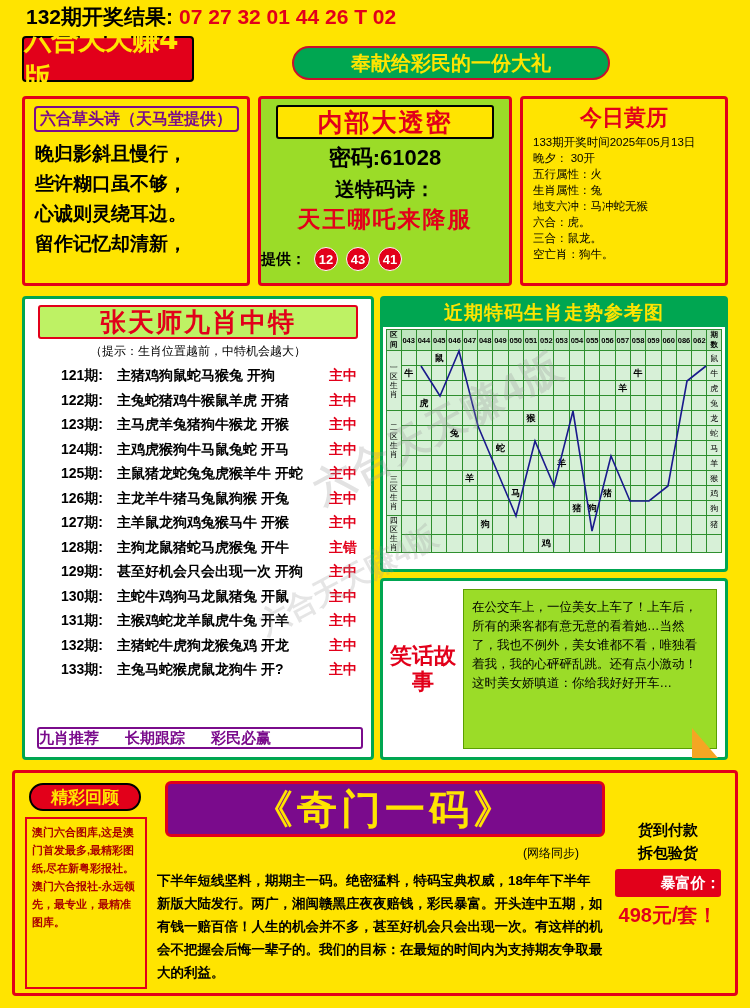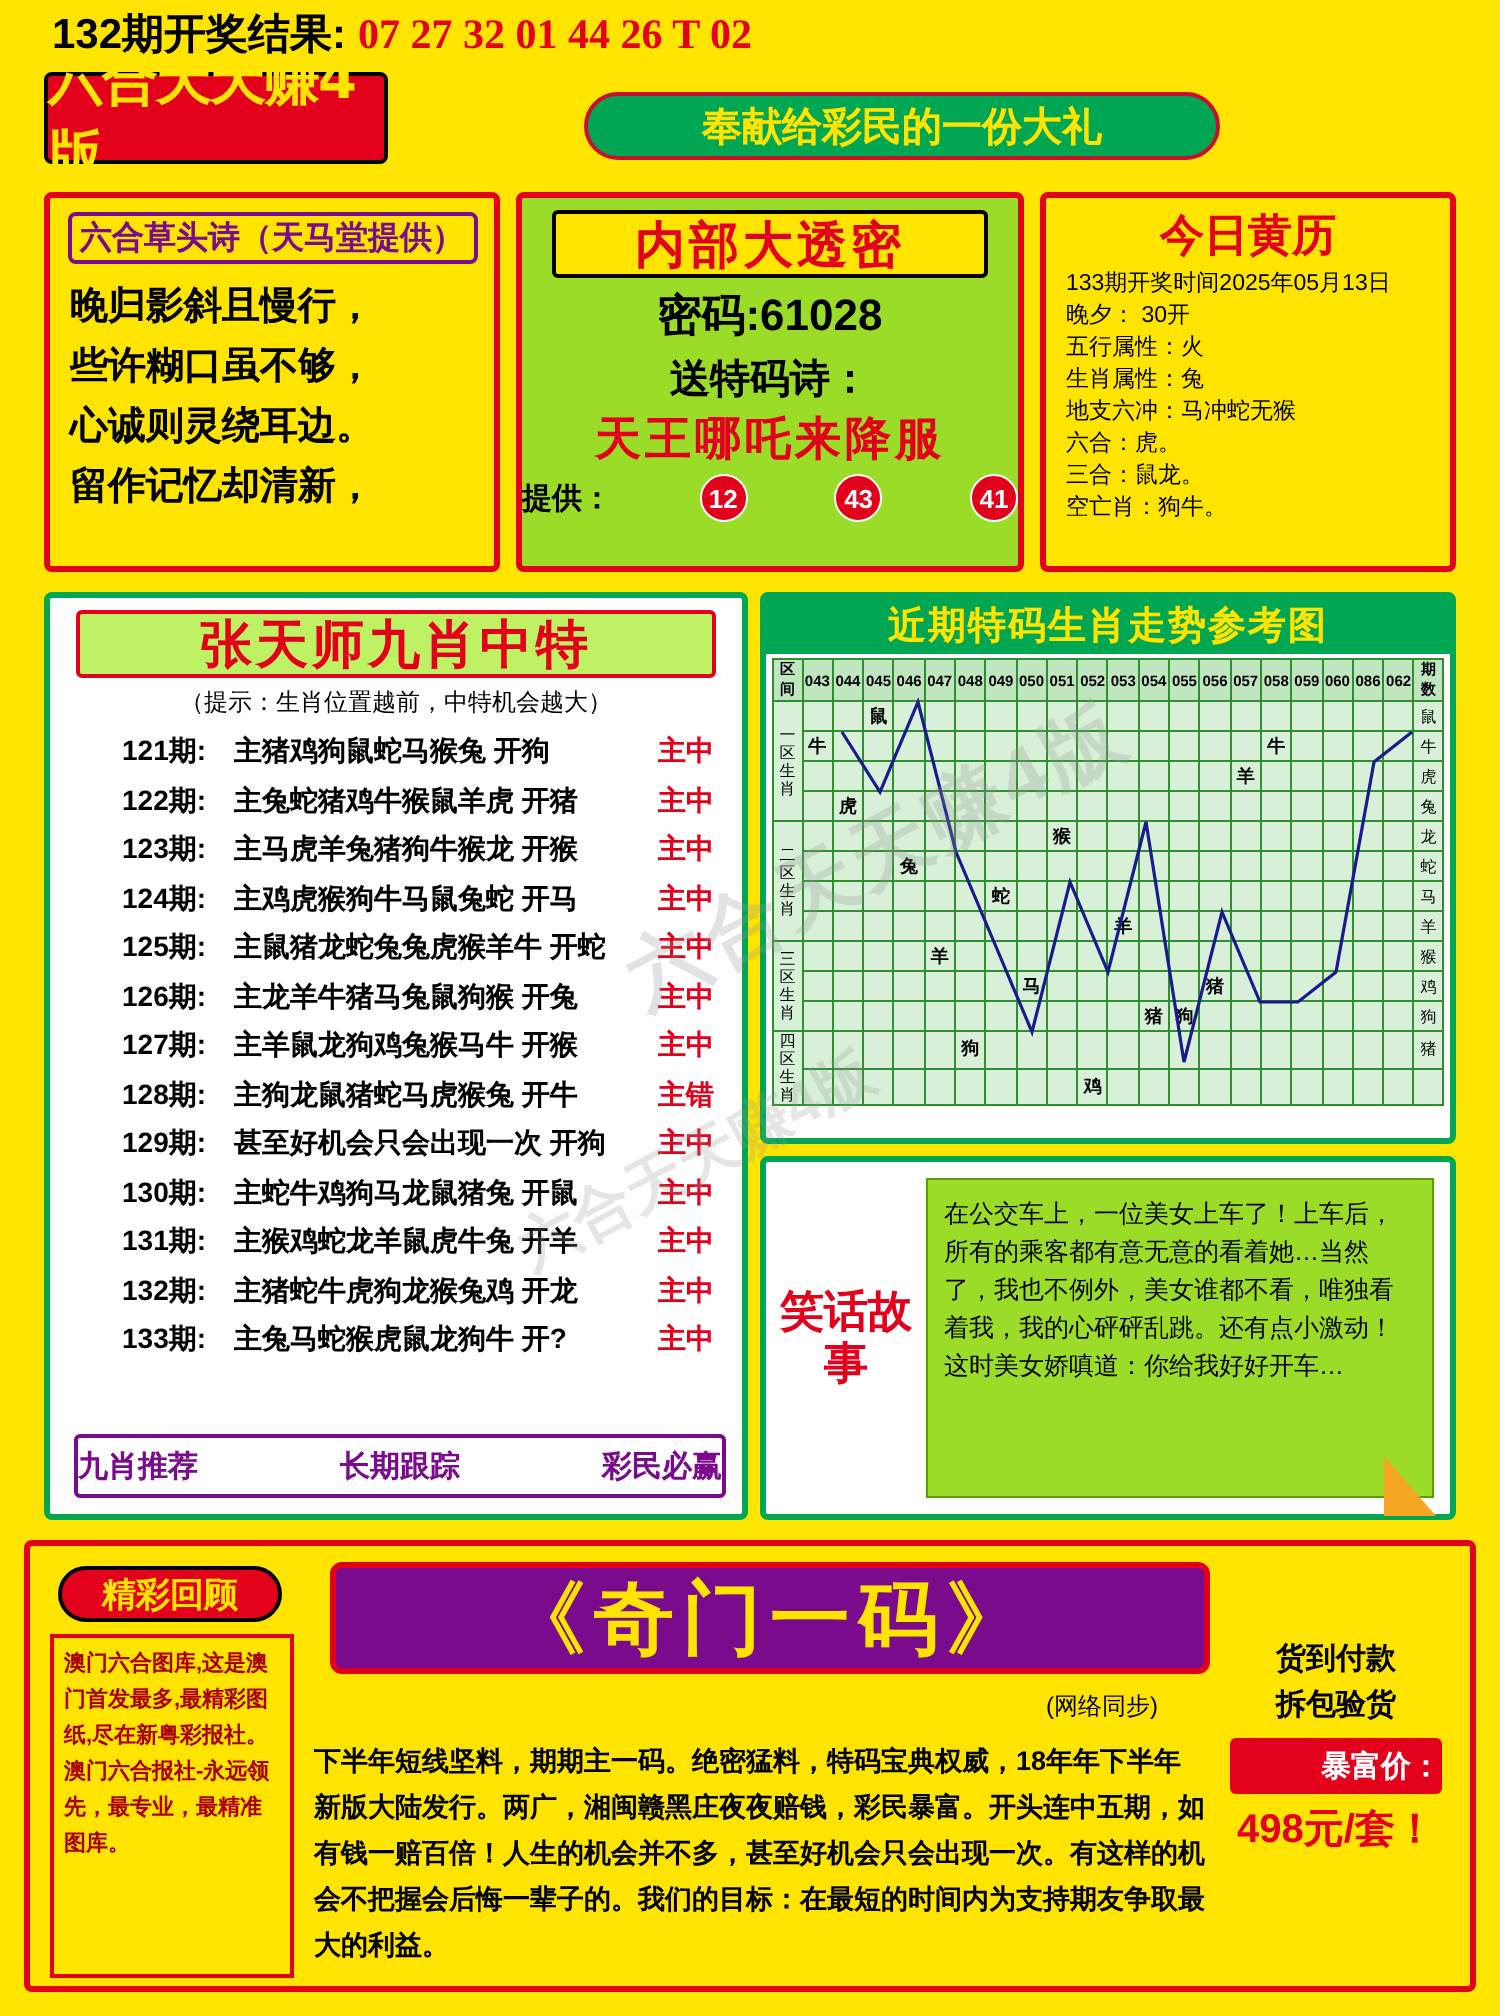--- a/index.html
+++ b/index.html
@@ -12,21 +12,21 @@
     overflow:hidden;
   }
   .page { position:relative; width:750px; height:1008px; }
 
   
   .topline {
     position:absolute; left:0; top:0; width:750px; height:34px;
     display:flex; align-items:center; padding-left:26px;
     font-size:21px; font-weight:bold; color:#000; letter-spacing:0px;
   }
-  .topline .red { color:#e2001a;font-family:Liberation Serif, serif; }
+  .topline .red { color:#e2001a; }
 
   
   .logo {
     position:absolute; left:22px; top:36px; width:172px; height:46px;
     background:#e2001a; border:2px solid #000; border-radius:4px;
     display:flex; align-items:center; justify-content:center;
   }
   .logo span {
     color:#ffe400; font-size:28px; font-weight:bold;
     font-family:"DejaVu Sans", sans-serif; letter-spacing:-1px;
@@ -64,21 +64,21 @@
   }
   .gb-title {
     margin:6px auto 0; width:218px; height:34px;
     background:#ffe400; border:2px solid #000; border-radius:3px;
     display:flex; align-items:center; justify-content:center;
     color:#e2001a; font-size:25px; font-weight:bold; letter-spacing:2px;
   }
   .gb-code { margin-top:4px; font-size:22px; font-weight:bold; color:#000; }
   .gb-sub { margin-top:3px; font-size:20px; color:#000; font-weight:bold;}
   .gb-big { margin-top:1px; font-size:23px; font-weight:bold; color:#e2001a; letter-spacing:2px;}
-  .gb-row { margin-top:2px; display:flex; align-items:center; justify-content:space-between; gap:8px;}
+  .gb-row { margin-top:12px; display:flex; align-items:center; justify-content:flex-start; gap:8px;}
   .gb-row .lbl { font-size:15px; font-weight:bold; color:#000;}
   .ball {
     width:24px; height:24px; border-radius:50%; background:#e2001a; color:#fff;
     font-size:13px; font-weight:bold; display:flex; align-items:center; justify-content:center;
     border:1px solid #fff;
   }
 
   
   .almanac {
     position:absolute; left:520px; top:96px; width:208px; height:190px;
@@ -105,23 +105,23 @@
   .lb-hint { text-align:center; font-size:12px; color:#000; margin-top:4px; }
   .lb-rows { margin-top:4px; }
   .lb-row {
     display:flex; align-items:center; font-size:14px; font-weight:bold;
     color:#000; height:24.5px; padding-left:36px;
   }
   .lb-row .issue { width:56px; color:#000; }
   .lb-row .txt { flex:1; }
   .lb-row .res { width:42px; color:#e2001a; text-align:left; }
   .lb-foot {
-    position:absolute; left:12px; bottom:8px; width:326px; height:32px;
+    position:absolute; left:12px; bottom:8px; width:326px; height:22px;
     background:#fff; border:2px solid #7a0b8c; border-radius:3px;
-    display:flex; align-items:center; justify-content:space-between; gap:26px;
+    display:flex; align-items:center; justify-content:flex-start; gap:26px;
     color:#7a0b8c; font-size:15px; font-weight:bold;
   }
 
   
   .chartbox {
     position:absolute; left:380px; top:296px; width:348px; height:276px;
     background:#fff; border:3px solid #00a651; border-radius:4px;
   }
   .cb-title {
     height:28px; background:#00a651; display:flex; align-items:center; justify-content:center;

